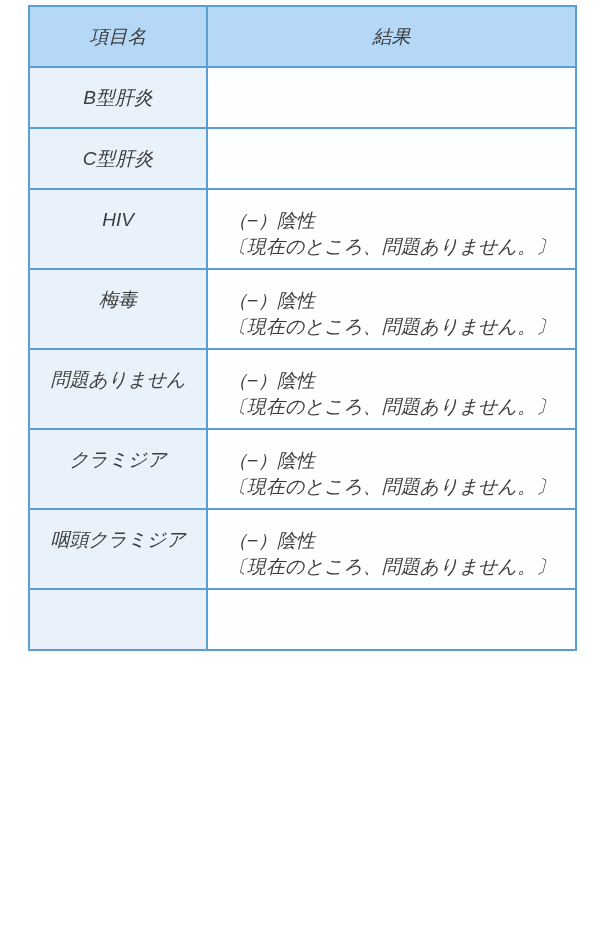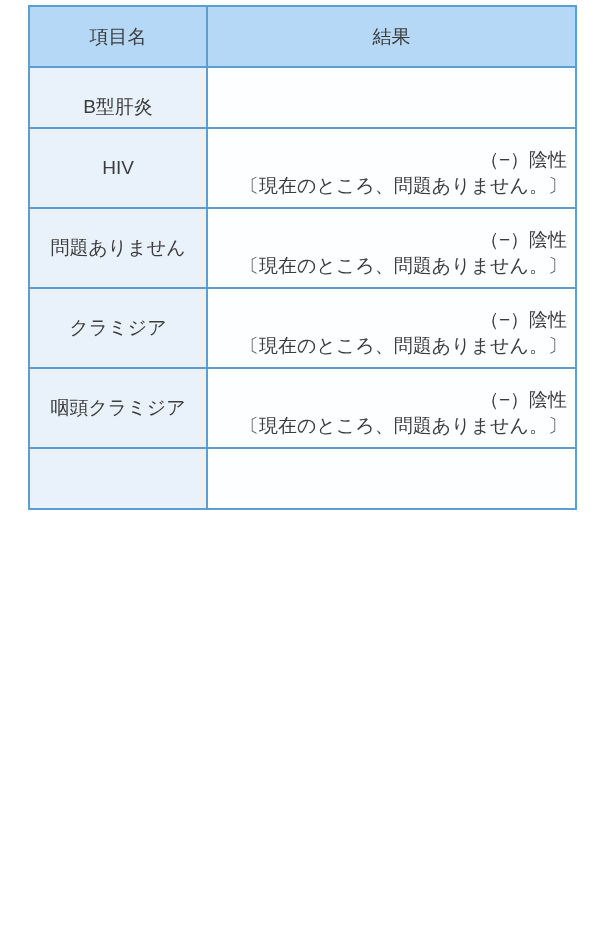--- a/index.html
+++ b/index.html
@@ -29,39 +29,40 @@
     border-collapse: collapse;
     table-layout: fixed;
   }
   .results-table th,
   .results-table td {
     border: 2px solid var(--border);
     font-size: 19px;
     font-weight: normal;
     color: var(--text);
     line-height: 26px;
+    font-style: italic;
   }
   .results-table th {
     height: 61px;
     background: var(--header-bg);
     text-align: center;
     vertical-align: middle;
   }
   .results-table col.item-col { width: 178px; }
   .results-table col.result-col { width: 369px; }
   td.item-cell {
     background: var(--item-bg);
     text-align: center;
     vertical-align: top;
-    padding-top: 26px;
+    padding-top: 17px;
   }
   td.result-cell {
     background: var(--result-bg);
     vertical-align: top;
-    text-align: right;
+    text-align: left;
     padding: 18px 8px 0 20px;
   }
   tr.short td { height: 61px; }
   tr.tall td { height: 80px; }
   tr.partial td { height: 61px; }
 </style>
 </head>
 <body>
 
 <div class="page">
@@ -74,22 +75,33 @@
       <tr>
         <th>項目名</th>
         <th>結果</th>
       </tr>
     </thead>
     <tbody>
         <tr class="short">
           <td class="item-cell">B型肝炎</td>
           <td class="result-cell"></td>
         </tr>
+        <tr class="short">
+          <td class="item-cell">C型肝炎</td>
+          <td class="result-cell"></td>
+        </tr>
         <tr class="tall">
           <td class="item-cell">HIV</td>
+          <td class="result-cell">
+            <div>（−）陰性</div>
+            <div>〔現在のところ、問題ありません。〕</div>
+          </td>
+        </tr>
+        <tr class="tall">
+          <td class="item-cell">梅毒</td>
           <td class="result-cell">
             <div>（−）陰性</div>
             <div>〔現在のところ、問題ありません。〕</div>
           </td>
         </tr>
         <tr class="tall">
           <td class="item-cell">問題ありません</td>
           <td class="result-cell">
             <div>（−）陰性</div>
             <div>〔現在のところ、問題ありません。〕</div>

